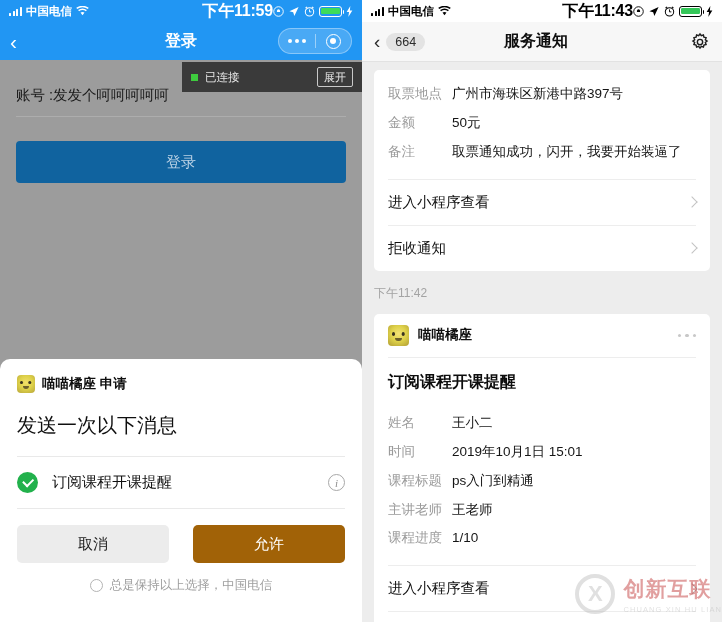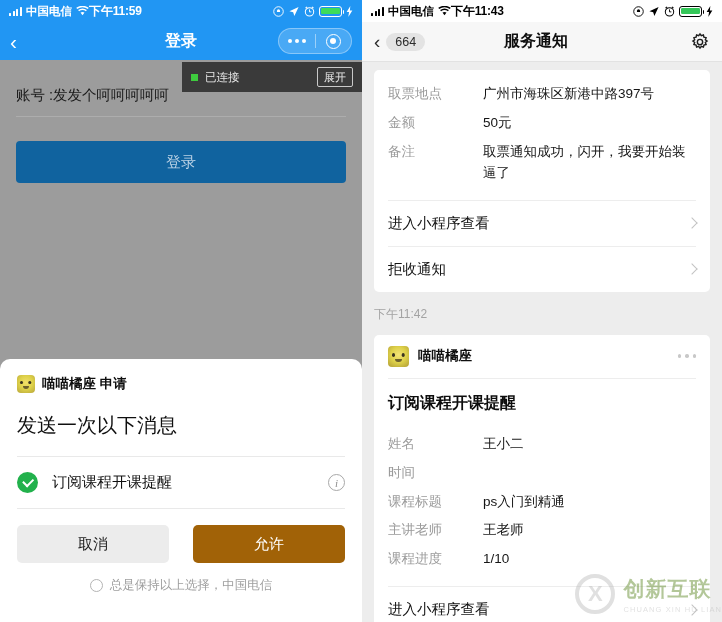--- a/index.html
+++ b/index.html
@@ -19,21 +19,21 @@
     overflow: hidden;
     flex: 0 0 362px;
   }
   .statusbar {
     height: 22px; display: flex; align-items: center;
     padding: 0 9px; font-size: 11.5px; font-weight: bold;
   }
   .sb-blue { background: #2196f3; color: #ffffff; }
   .sb-white { background: #ffffff; color: #000000; }
   .sb-left { display: flex; align-items: center; gap: 4px; }
-  .sb-center { flex: 1; text-align: left; font-size: 12px; letter-spacing: -.2px; }
+  .sb-center { flex: 1; text-align: right; font-size: 16px; letter-spacing: -.2px; }
   .sb-right { display: flex; align-items: center; gap: 4px; }
   .signal { display: inline-flex; align-items: flex-end; gap: 1.3px; height: 9px; }
   .signal i { width: 2.3px; background: currentColor; border-radius: .5px; display: block; }
   .signal i:nth-child(1){ height:3px } .signal i:nth-child(2){ height:5px }
   .signal i:nth-child(3){ height:7px } .signal i:nth-child(4){ height:9px }
   .carrier { font-size: 11.5px; font-weight: bold; }
   .battery {
     width: 23px; height: 11px; border: 1.3px solid currentColor;
     border-radius: 3px; padding: 1.3px; position: relative;
   }
@@ -172,21 +172,21 @@
   }
   .nav-title-dark {
     position:absolute; left:0; right:12px; text-align:center;
     font-size: 16px; font-weight: bold; color:#0f0f0f; pointer-events:none;
   }
   .gear { margin-left:auto; width:20px; height:20px; position:relative; z-index:2;}
 
   .scroll { padding: 8px 12px 0 12px; }
   .card { background:#ffffff; border-radius: 5px; overflow:hidden; }
   .kv-block { padding: 10px 14px 12px 14px; }
-  .kv { display:flex; font-size: 13.5px; line-height: 1.55; padding: 4px 0; gap: 31px; }
+  .kv { display:flex; font-size: 13.5px; line-height: 1.55; padding: 4px 0; }
   .kv-k { width: 64px; flex: 0 0 64px; color:#9b9b9b; }
   .kv-v { color:#151515; flex:1; }
   .card-rule { height:1px; background:#ededed; margin: 0 14px; }
   .link-row {
     display:flex; align-items:center; padding: 13px 14px;
     font-size: 14.5px; color:#131313;
   }
   .chev {
     margin-left:auto; width:8px; height:8px;
     border-right:1.6px solid #c3c3c3; border-top:1.6px solid #c3c3c3;
@@ -222,21 +222,21 @@
     display:flex; align-items:center; gap:8px;
     opacity: .42; pointer-events:none;
   }
   .wm-logo {
     width: 40px; height:40px; border-radius:50%;
     border: 4px solid #b6b6b6; position:relative;
     display:flex; align-items:center; justify-content:center;
     font-size: 22px; font-weight:bold; color:#b6b6b6;
   }
   .wm-text { display:flex; flex-direction:column; }
-  .wm-cn { font-size: 21px; font-weight:bold; color:#4d7c0f; letter-spacing:1px; }
+  .wm-cn { font-size: 21px; font-weight:bold; color:#b91c1c; letter-spacing:1px; }
   .wm-en { font-size: 7.5px; color:#b8b8b8; letter-spacing: 1.1px; margin-top:2px; }
 </style>
 </head>
 <body>
 
 <div class="stage">
 
   <div class="panel-left">
 
     <div class="statusbar sb-blue">
@@ -424,20 +424,21 @@
         </div>
         <div class="card-rule"></div>
         <div class="card-title">订阅课程开课提醒</div>
         <div class="kv-block">
           <div class="kv">
             <span class="kv-k">姓名</span>
             <span class="kv-v">王小二</span>
           </div>
           <div class="kv">
             <span class="kv-k">时间</span>
+            <span class="kv-v">2019年10月1日 15:01</span>
           </div>
           <div class="kv">
             <span class="kv-k">课程标题</span>
             <span class="kv-v">ps入门到精通</span>
           </div>
           <div class="kv">
             <span class="kv-k">主讲老师</span>
             <span class="kv-v">王老师</span>
           </div>
           <div class="kv">

